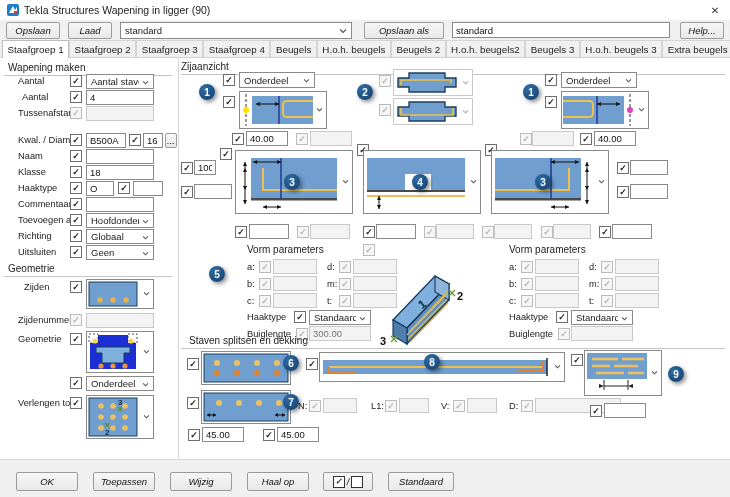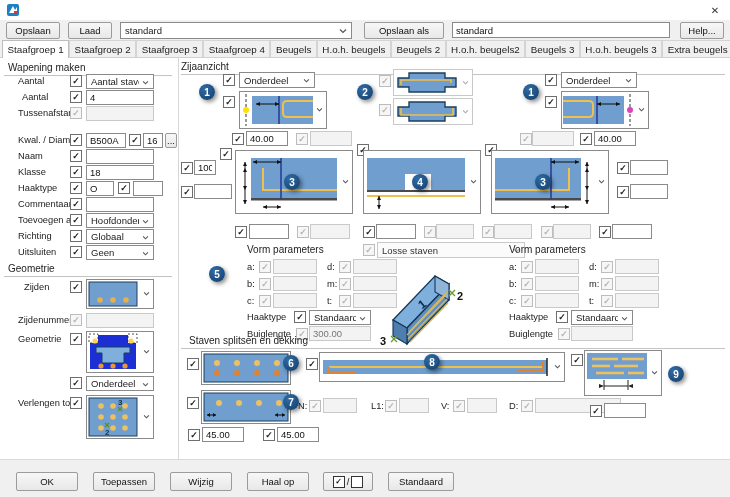--- a/index.html
+++ b/index.html
@@ -4,21 +4,21 @@
 <style>
   html,body{margin:0;padding:0;background:#9aa7b2;font-family:"Liberation Sans",sans-serif;}
   .dialog{position:relative;width:730px;height:497px;background:#f0f0f0;outline:1px solid #3c76ad;overflow:hidden;font-size:10px;color:#1a1a1a;}
   
   .titlebar{position:absolute;left:0;top:0;width:100%;height:20px;background:#ffffff;}
   .titlebar .ttl{position:absolute;left:24px;top:4px;font-size:10.5px;color:#222;}
   .logo{position:absolute;left:7px;top:4px;}
   .closebtn{position:absolute;right:0;top:0;width:30px;height:20px;display:flex;align-items:center;justify-content:center;font-size:10px;color:#333;cursor:pointer;}
   
   .toolbar{position:absolute;left:0;top:20px;width:100%;height:20px;display:flex;align-items:center;padding:0 6px;box-sizing:border-box;}
-  .btn{height:17px;background:linear-gradient(#f7f7f7,#e8e8e8);border:1px solid #9b9b9b;border-radius:2px;font-size:9.5px;display:flex;align-items:center;justify-content:center;box-sizing:border-box;color:#111;}
+  .btn{height:17px;background:linear-gradient(#f7f7f7,#e8e8e8);border:1px solid #9b9b9b;border-radius:2px;font-size:9.5px;display:flex;align-items:center;justify-content:center;box-sizing:border-box;color:#111;font-style:italic;}
   .combo{position:relative;background:#fff;border:1px solid #8a8a8a;height:17px;box-sizing:border-box;display:flex;align-items:center;padding:0 14px 0 4px;overflow:hidden;}
   .combo .combo-t{font-size:9.5px;white-space:nowrap;overflow:hidden;}
   .combo svg.chev{position:absolute;right:4px;top:6px;}
   .combo.dis{background:#fbfbfb;border-color:#c9c9c9;color:#333;}
   .txt{position:absolute;height:15px;border:1px solid #8a8a8a;background:#fff;font-family:"Liberation Sans",sans-serif;font-size:9.5px;padding:0 3px;box-sizing:border-box;color:#111;}
   .txt.dis{background:#f3f3f3;border-color:#c9c9c9;color:#777;}
   
   .tabsbar{position:absolute;left:0;top:40px;width:100%;height:18px;display:flex;align-items:flex-end;padding-left:2px;box-sizing:border-box;border-bottom:1px solid #d0d0d0;}
   .tab{height:16px;display:flex;align-items:center;padding:0 4.5px;font-size:9.8px;color:#222;border:1px solid #d4d4d4;border-bottom:none;background:#f0f0f0;white-space:nowrap;}
   .tab.sel{background:#fff;height:17px;margin-bottom:-1px;border-color:#bdbdbd;}
@@ -51,20 +51,21 @@
 <div class="dialog">
 
   <div class="titlebar">
     <span class="logo">
       <svg width="12" height="12">
           <rect width="12" height="12" rx="2" fill="#1d7fc4"></rect>
           <path d="M2 9 L6 2 L8 6 L10 3 L10 9 Z" fill="#fff"></path>
           <rect x="7" y="7" width="3" height="3" fill="#d23b2e"></rect>
         </svg>
     </span>
+    <span class="ttl">Tekla Structures  Wapening in ligger (90)</span>
     <div class="closebtn">
         <span>✕</span>
       </div>
   </div>
 
   <div class="toolbar">
     <div class="btn" style="width:54px">Opslaan</div>
     <div class="btn" style="width:44px;margin-left:8px">Laad</div>
     <div class="combo" style="width:232px;margin-left:8px">
       <span class="combo-t">standard</span>
@@ -536,26 +537,20 @@
         </div>
       <span class="lbl" style="left:68px;top:271px">Buiglengte</span>
       <span class="cb dis" style="left:117px;top:270px">
           <span class="tick">✓</span>
         </span>
       <input class="txt dis" style="left: 130px; top: 268px; width: 62px;" value="300.00">
 
       <span class="cb dis" style="left:184px;top:186px">
           <span class="tick">✓</span>
         </span>
-      <div class="combo dis" style="position:absolute;left:198px;top:184px;width:148px;height:16px">
-          <span class="combo-t">Losse staven</span>
-          <svg class="chev" width="7" height="4" viewBox="0 0 8 5">
-            <path d="M1 .5L4 3.5L7 .5" stroke="#aaa" fill="none" stroke-width="1.3"></path>
-          </svg>
-        </div>
 
       <svg style="position:absolute;left:198px;top:204px" width="100" height="84" viewBox="0 0 100 84">
         <polygon points="16,58 58,14 72,22 30,66" fill="#7fb0dd" stroke="#14365a" stroke-width="1.3"></polygon>
         <polygon points="30,66 72,22 72,38 30,82" fill="#5d8fc0" stroke="#14365a" stroke-width="1.3"></polygon>
         <polygon points="58,14 72,22 72,38 58,30" fill="#8fb6d8" stroke="#14365a" stroke-width="1.1"></polygon>
         <polygon points="16,58 30,66 30,82 16,74" fill="#4d7eae" stroke="#14365a" stroke-width="1.1"></polygon>
         <path d="M31 77 L70 37 M33 80 L71 41 M30 73 L69 33 M32 70 L70 30" stroke="#d9b65a" stroke-width="1.2"></path>
         <text x="42" y="47" font-size="12" font-weight="bold" fill="#0e2a45" transform="rotate(-38 44 43)">1</text>
         <path d="M72 28 l6 6 M78 28 l-6 6" stroke="#6a9b2e" stroke-width="1.4"></path>
         <text x="80" y="38" font-size="11" font-weight="bold" fill="#111">2</text>

